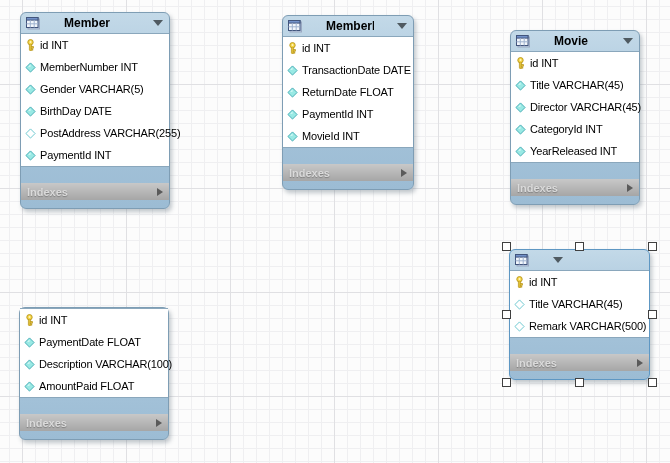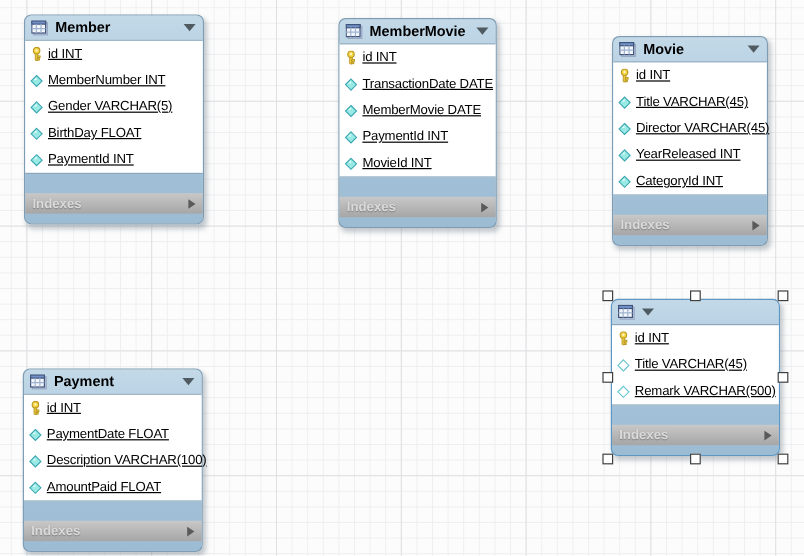--- a/index.html
+++ b/index.html
@@ -17,28 +17,28 @@
   }
   .table-figure{
     position:absolute;
     border:1px solid #7e9db4;
     border-radius:6px;
     background:linear-gradient(180deg,#c3d9e8 0%, #a7c5db 45%, var(--frame-blue,#9cbcd4) 100%);
     box-shadow:2px 3px 4px rgba(120,132,145,0.45);
     padding-bottom:8px;
   }
   .table-figure.selected{ border-color:#5e97c3; }
-  .tbl-header{ height:20px; display:flex; align-items:center; gap:5px; padding:0 5px; cursor:default; }
+  .tbl-header{ height:20px; display:flex; align-items:center; gap:23px; padding:0 5px; cursor:default; }
   .hicon{ display:inline-flex; width:15px; height:13px; flex:none; }
   .tbl-title{ flex:1; font-size:12px; font-weight:bold; color:#000; white-space:nowrap; overflow:hidden; }
   .collapse-arrow{ width:0; height:0; flex:none; margin-right:1px;
     border-left:5px solid transparent; border-right:5px solid transparent;
     border-top:6px solid #4f5a61; }
   .tbl-body{ background:#ffffff; border-top:1px solid #8aa7bc; border-bottom:1px solid #8aa7bc; }
-  .tbl-row{ height:22px; display:flex; align-items:center; gap:4px; padding:0 4px; white-space:nowrap;text-decoration:underline; }
+  .tbl-row{ height:22px; display:flex; align-items:center; gap:4px; padding:0 4px; white-space:nowrap; }
   .cicon{ display:inline-flex; width:11px; flex:none; }
   .col-label{ font-size:11px; color:#000; letter-spacing:-0.15px; }
   .tbl-footer{ height:17px; display:flex; align-items:center; justify-content:space-between;
     padding:0 6px; background:linear-gradient(180deg,#c8c8c8,var(--footer-gray,#a6a6a6));margin-top:16px; }
   .footer-label{ font-size:11px; font-weight:bold; color:#dadada; text-shadow:0 1px 1px #7f7f7f; }
   .expand-arrow{ width:0; height:0;
     border-top:4.5px solid transparent; border-bottom:4.5px solid transparent;
     border-left:6px solid #5a5a5a; }
   .handle{ position:absolute; width:9px; height:9px; box-sizing:border-box;
     background:#ffffff; border:1.5px solid var(--handle-border,#404040); }
@@ -94,21 +94,29 @@
           </span>
           <span class="col-label">Gender VARCHAR(5)</span>
         </div>
         <div class="tbl-row">
           <span class="cicon">
             <svg width="11" height="11" viewBox="0 0 12 12">
               <path d="M6 1 L11 6 L6 11 L1 6 Z" fill="#99e9e4" stroke="#3aa6b0" stroke-width="1"></path>
               <path d="M6 2.6 L3.4 5.2 L6 5.2 Z" fill="#ddfbf9"></path>
             </svg>
           </span>
-          <span class="col-label">BirthDay FLOAT</span>
+          <span class="col-label">BirthDay DATE</span>
+        </div>
+        <div class="tbl-row">
+          <span class="cicon">
+            <svg width="11" height="11" viewBox="0 0 12 12">
+              <path d="M6 1 L11 6 L6 11 L1 6 Z" fill="#ffffff" stroke="#62c4cd" stroke-width="1"></path>
+            </svg>
+          </span>
+          <span class="col-label">PostAddress VARCHAR(255)</span>
         </div>
         <div class="tbl-row">
           <span class="cicon">
             <svg width="11" height="11" viewBox="0 0 12 12">
               <path d="M6 1 L11 6 L6 11 L1 6 Z" fill="#99e9e4" stroke="#3aa6b0" stroke-width="1"></path>
               <path d="M6 2.6 L3.4 5.2 L6 5.2 Z" fill="#ddfbf9"></path>
             </svg>
           </span>
           <span class="col-label">PaymentId INT</span>
         </div>
@@ -153,21 +161,21 @@
           </span>
           <span class="col-label">TransactionDate DATE</span>
         </div>
         <div class="tbl-row">
           <span class="cicon">
             <svg width="11" height="11" viewBox="0 0 12 12">
               <path d="M6 1 L11 6 L6 11 L1 6 Z" fill="#99e9e4" stroke="#3aa6b0" stroke-width="1"></path>
               <path d="M6 2.6 L3.4 5.2 L6 5.2 Z" fill="#ddfbf9"></path>
             </svg>
           </span>
-          <span class="col-label">MemberMovie DATE</span>
+          <span class="col-label">ReturnDate FLOAT</span>
         </div>
         <div class="tbl-row">
           <span class="cicon">
             <svg width="11" height="11" viewBox="0 0 12 12">
               <path d="M6 1 L11 6 L6 11 L1 6 Z" fill="#99e9e4" stroke="#3aa6b0" stroke-width="1"></path>
               <path d="M6 2.6 L3.4 5.2 L6 5.2 Z" fill="#ddfbf9"></path>
             </svg>
           </span>
           <span class="col-label">PaymentId INT</span>
         </div>
@@ -230,30 +238,30 @@
           </span>
           <span class="col-label">Director VARCHAR(45)</span>
         </div>
         <div class="tbl-row">
           <span class="cicon">
             <svg width="11" height="11" viewBox="0 0 12 12">
               <path d="M6 1 L11 6 L6 11 L1 6 Z" fill="#99e9e4" stroke="#3aa6b0" stroke-width="1"></path>
               <path d="M6 2.6 L3.4 5.2 L6 5.2 Z" fill="#ddfbf9"></path>
             </svg>
           </span>
+          <span class="col-label">CategoryId INT</span>
+        </div>
+        <div class="tbl-row">
+          <span class="cicon">
+            <svg width="11" height="11" viewBox="0 0 12 12">
+              <path d="M6 1 L11 6 L6 11 L1 6 Z" fill="#99e9e4" stroke="#3aa6b0" stroke-width="1"></path>
+              <path d="M6 2.6 L3.4 5.2 L6 5.2 Z" fill="#ddfbf9"></path>
+            </svg>
+          </span>
           <span class="col-label">YearReleased INT</span>
-        </div>
-        <div class="tbl-row">
-          <span class="cicon">
-            <svg width="11" height="11" viewBox="0 0 12 12">
-              <path d="M6 1 L11 6 L6 11 L1 6 Z" fill="#99e9e4" stroke="#3aa6b0" stroke-width="1"></path>
-              <path d="M6 2.6 L3.4 5.2 L6 5.2 Z" fill="#ddfbf9"></path>
-            </svg>
-          </span>
-          <span class="col-label">CategoryId INT</span>
         </div>
       </div>
       <div class="tbl-footer">
         <span class="footer-label">Indexes</span>
         <span class="expand-arrow"></span>
       </div>
     </div>
     <div class="table-figure selected" style="left: 509px; top: 249px; width: 139px;">
       <div class="tbl-header">
         <span class="hicon">
@@ -303,32 +311,20 @@
       <span class="handle handle-nw"></span>
       <span class="handle handle-n"></span>
       <span class="handle handle-ne"></span>
       <span class="handle handle-w"></span>
       <span class="handle handle-e"></span>
       <span class="handle handle-sw"></span>
       <span class="handle handle-s"></span>
       <span class="handle handle-se"></span>
     </div>
     <div class="table-figure" style="left: 19px; top: 307px; width: 148px;">
-      <div class="tbl-header">
-        <span class="hicon">
-          <svg width="15" height="13" viewBox="0 0 15 13">
-            <rect x="2" y="2" width="11.5" height="10" fill="#b9c9e0" stroke="#9aa9c2" stroke-width="1"></rect>
-            <rect x="0.5" y="0.5" width="11.5" height="10" fill="#f2f6fb" stroke="#41547c" stroke-width="1"></rect>
-            <rect x="0.5" y="0.5" width="11.5" height="2.6" fill="#7291c9" stroke="#41547c" stroke-width="1"></rect>
-            <path d="M4.3 3 V10.5 M8.2 3 V10.5 M0.5 6.8 H12" stroke="#9fb2cf" stroke-width="1" fill="none"></path>
-          </svg>
-        </span>
-        <span class="tbl-title">Payment</span>
-        <span class="collapse-arrow"></span>
-      </div>
       <div class="tbl-body">
         <div class="tbl-row">
           <span class="cicon">
             <svg width="11" height="12" viewBox="0 0 11 12">
               <rect x="4.4" y="5" width="2.2" height="6.4" rx="0.5" fill="#f4d440" stroke="#b99722" stroke-width="0.8"></rect>
               <rect x="6" y="7.6" width="2.4" height="1.4" fill="#f4d440" stroke="#b99722" stroke-width="0.8"></rect>
               <rect x="6" y="9.8" width="1.8" height="1.3" fill="#f4d440" stroke="#b99722" stroke-width="0.8"></rect>
               <circle cx="5.5" cy="3.2" r="2.7" fill="#f4d440" stroke="#b99722" stroke-width="0.9"></circle>
               <circle cx="5.5" cy="3" r="1" fill="#fdf3c4"></circle>
             </svg>

